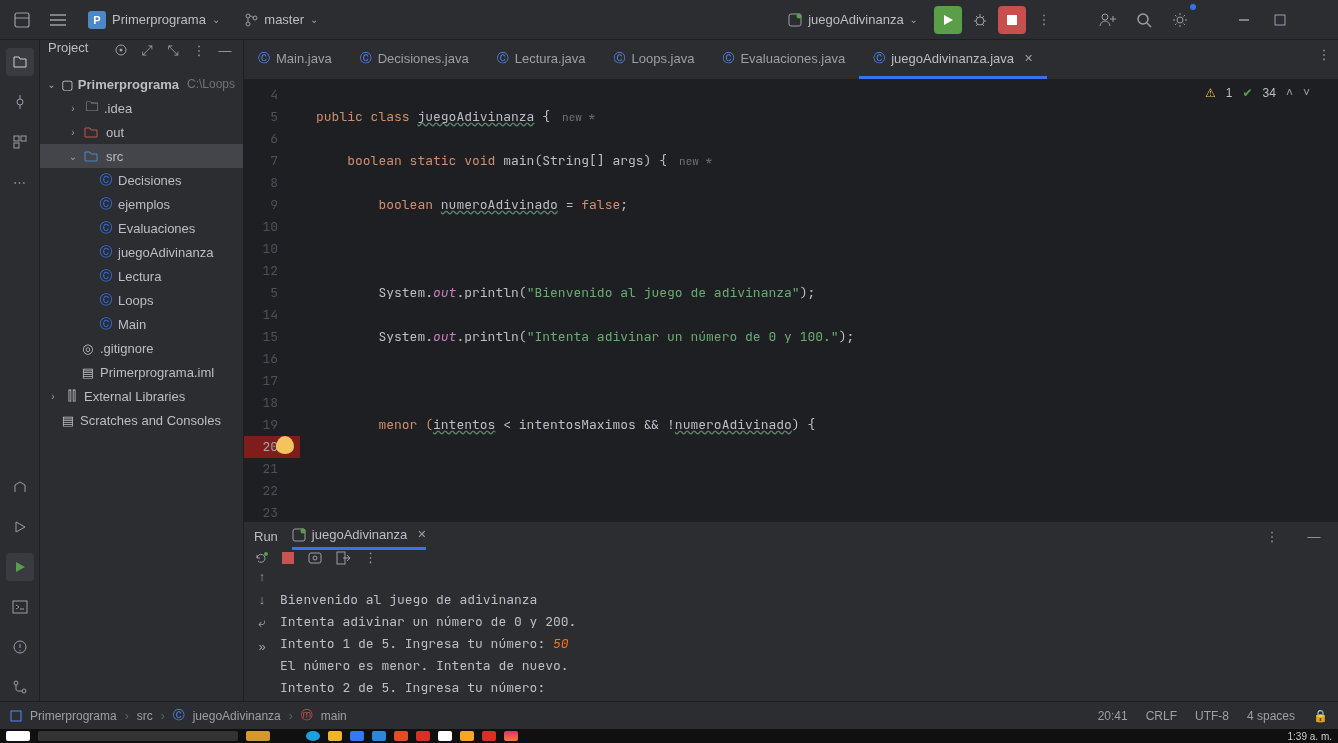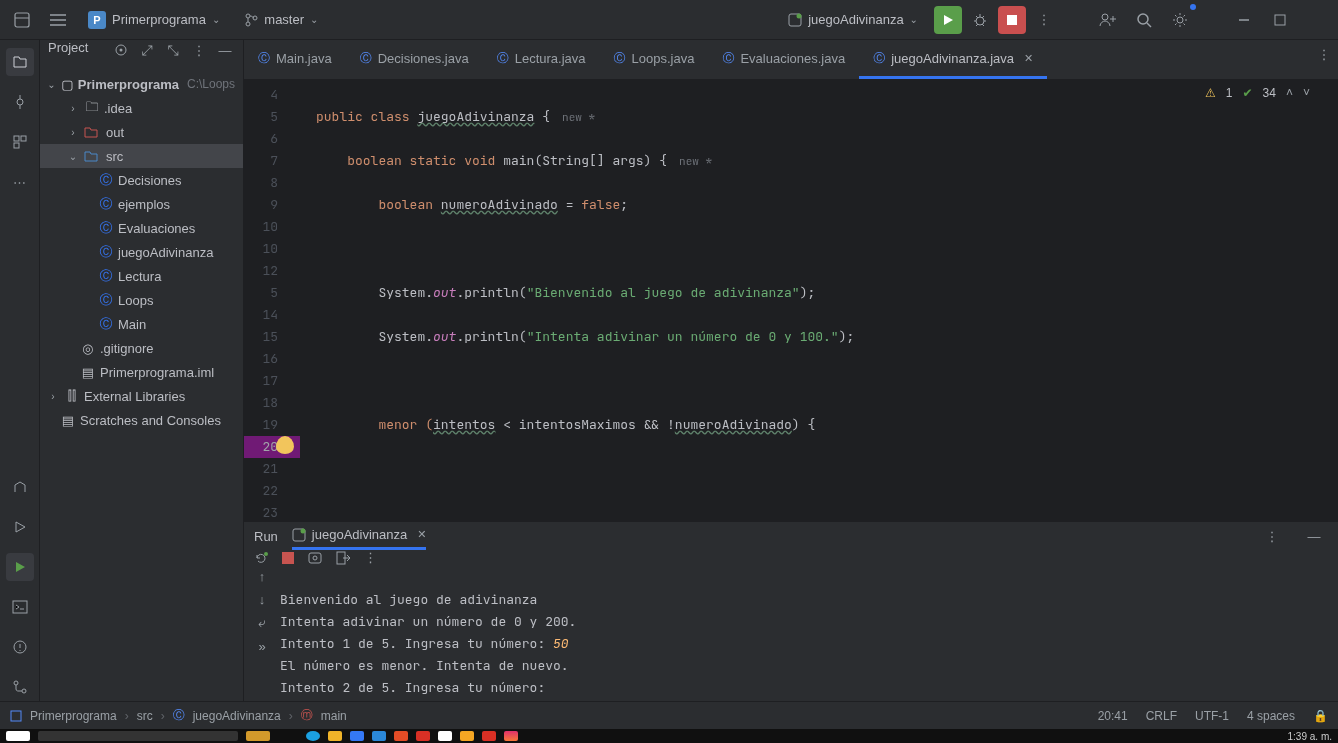--- a/index.html
+++ b/index.html
@@ -176,21 +176,21 @@
 .gutter {
   width: 56px;
   background: #1e1f22;
   padding-top: 4px;
   text-align: right;
   color: #4b5059;
   font-family: "JetBrains Mono", Consolas, monospace;
   font-size: 13px;
 }
 .gutter .ln { height: 22px; padding-right: 22px; line-height:22px; }
-.gutter .ln.hl { background: #701a75; color: #a0a3a9; }
+.gutter .ln.hl { background: #7f1d1d; color: #a0a3a9; }
 .hint-gutter {
   position: absolute;
   left: 32px;
   top: 0;
   width: 22px;
 }
 .bulb {
   position: absolute;
   left: 0;
   width: 18px;
@@ -283,21 +283,21 @@
 }
 .console {
   flex: 1;
   font-family: "JetBrains Mono", Consolas, monospace;
   font-size: 13px;
   line-height: 22px;
   white-space: pre;
   color: #bcbec4;
   padding-top: 2px;
 }
-.console .user-in { color: #fdba74; font-style: italic; }
+.console .user-in { color: #f97316; font-style: italic; }
 .breadcrumbs {
   height: 28px;
   background: #2b2d30;
   border-top: 1px solid #1e1f22;
   display: flex;
   align-items: center;
   padding: 0 10px;
   gap: 8px;
   font-size: 12px;
   color: #9aa0a6;
@@ -725,21 +725,21 @@
   <span>src</span>
   <span class="bc-sep">›</span>
   <span class="tab-ico">Ⓒ</span>
   <span>juegoAdivinanza</span>
   <span class="bc-sep">›</span>
   <span style="color:#c75450">ⓜ</span>
   <span>main</span>
   <div class="status-right">
     <span>20:41</span>
     <span>CRLF</span>
-    <span>UTF-1</span>
+    <span>UTF-8</span>
     <span>4 spaces</span>
     <span>🔒</span>
   </div>
 </div>
 
 <div class="taskbar">
   <div class="tb-ico" style="background:#fff"></div>
   <div class="tb-ico" style="background:#333;flex:1;max-width:200px"></div>
   <div class="tb-ico" style="background:#d39a2b"></div>
   <div style="flex:0 0 20px"></div>

